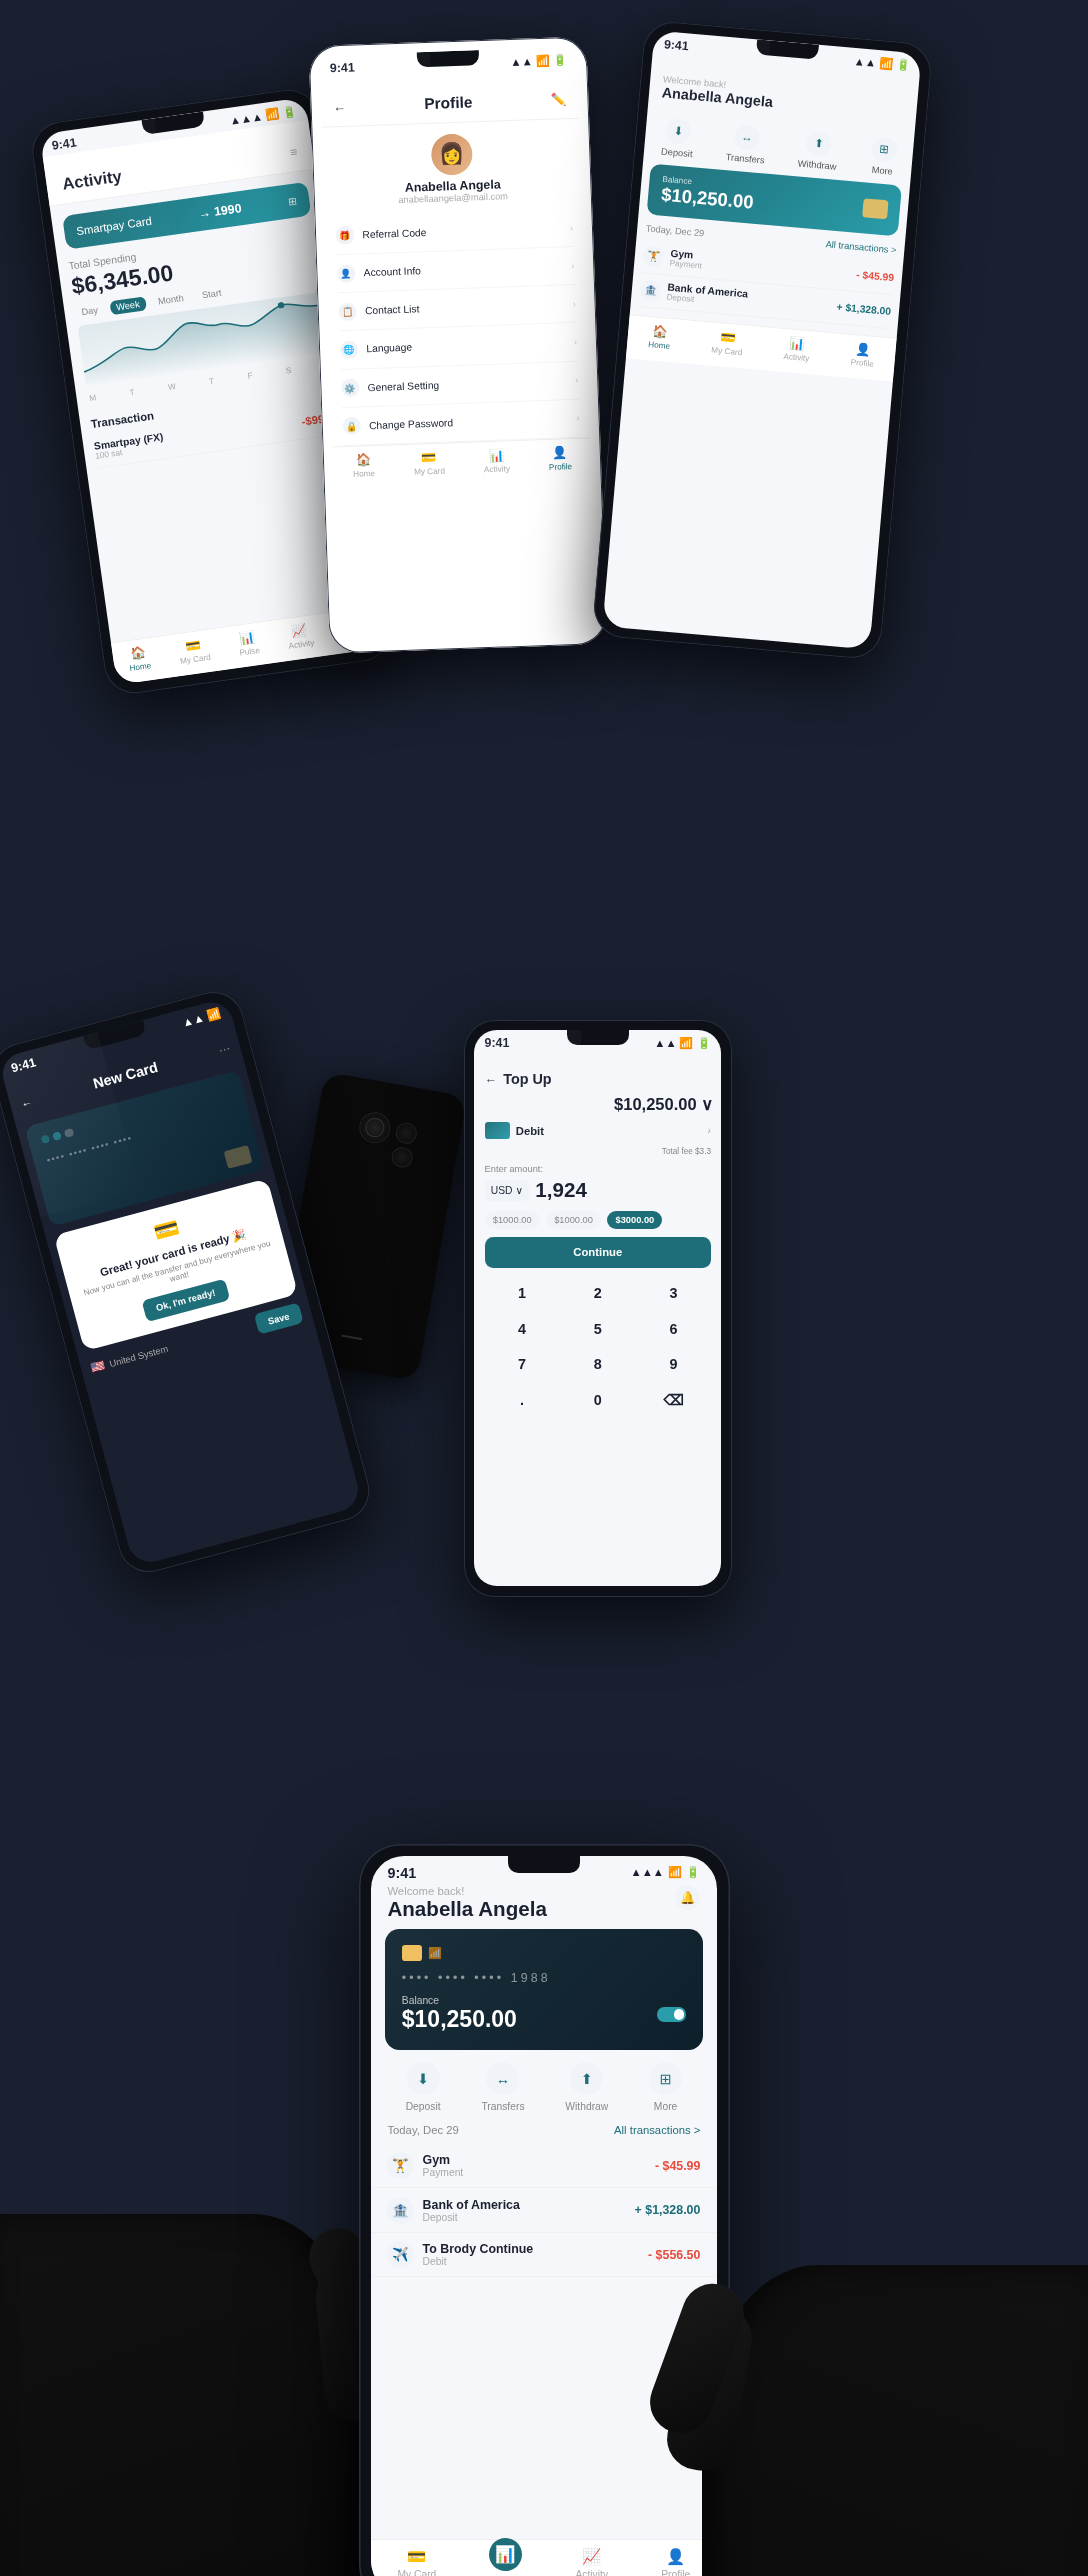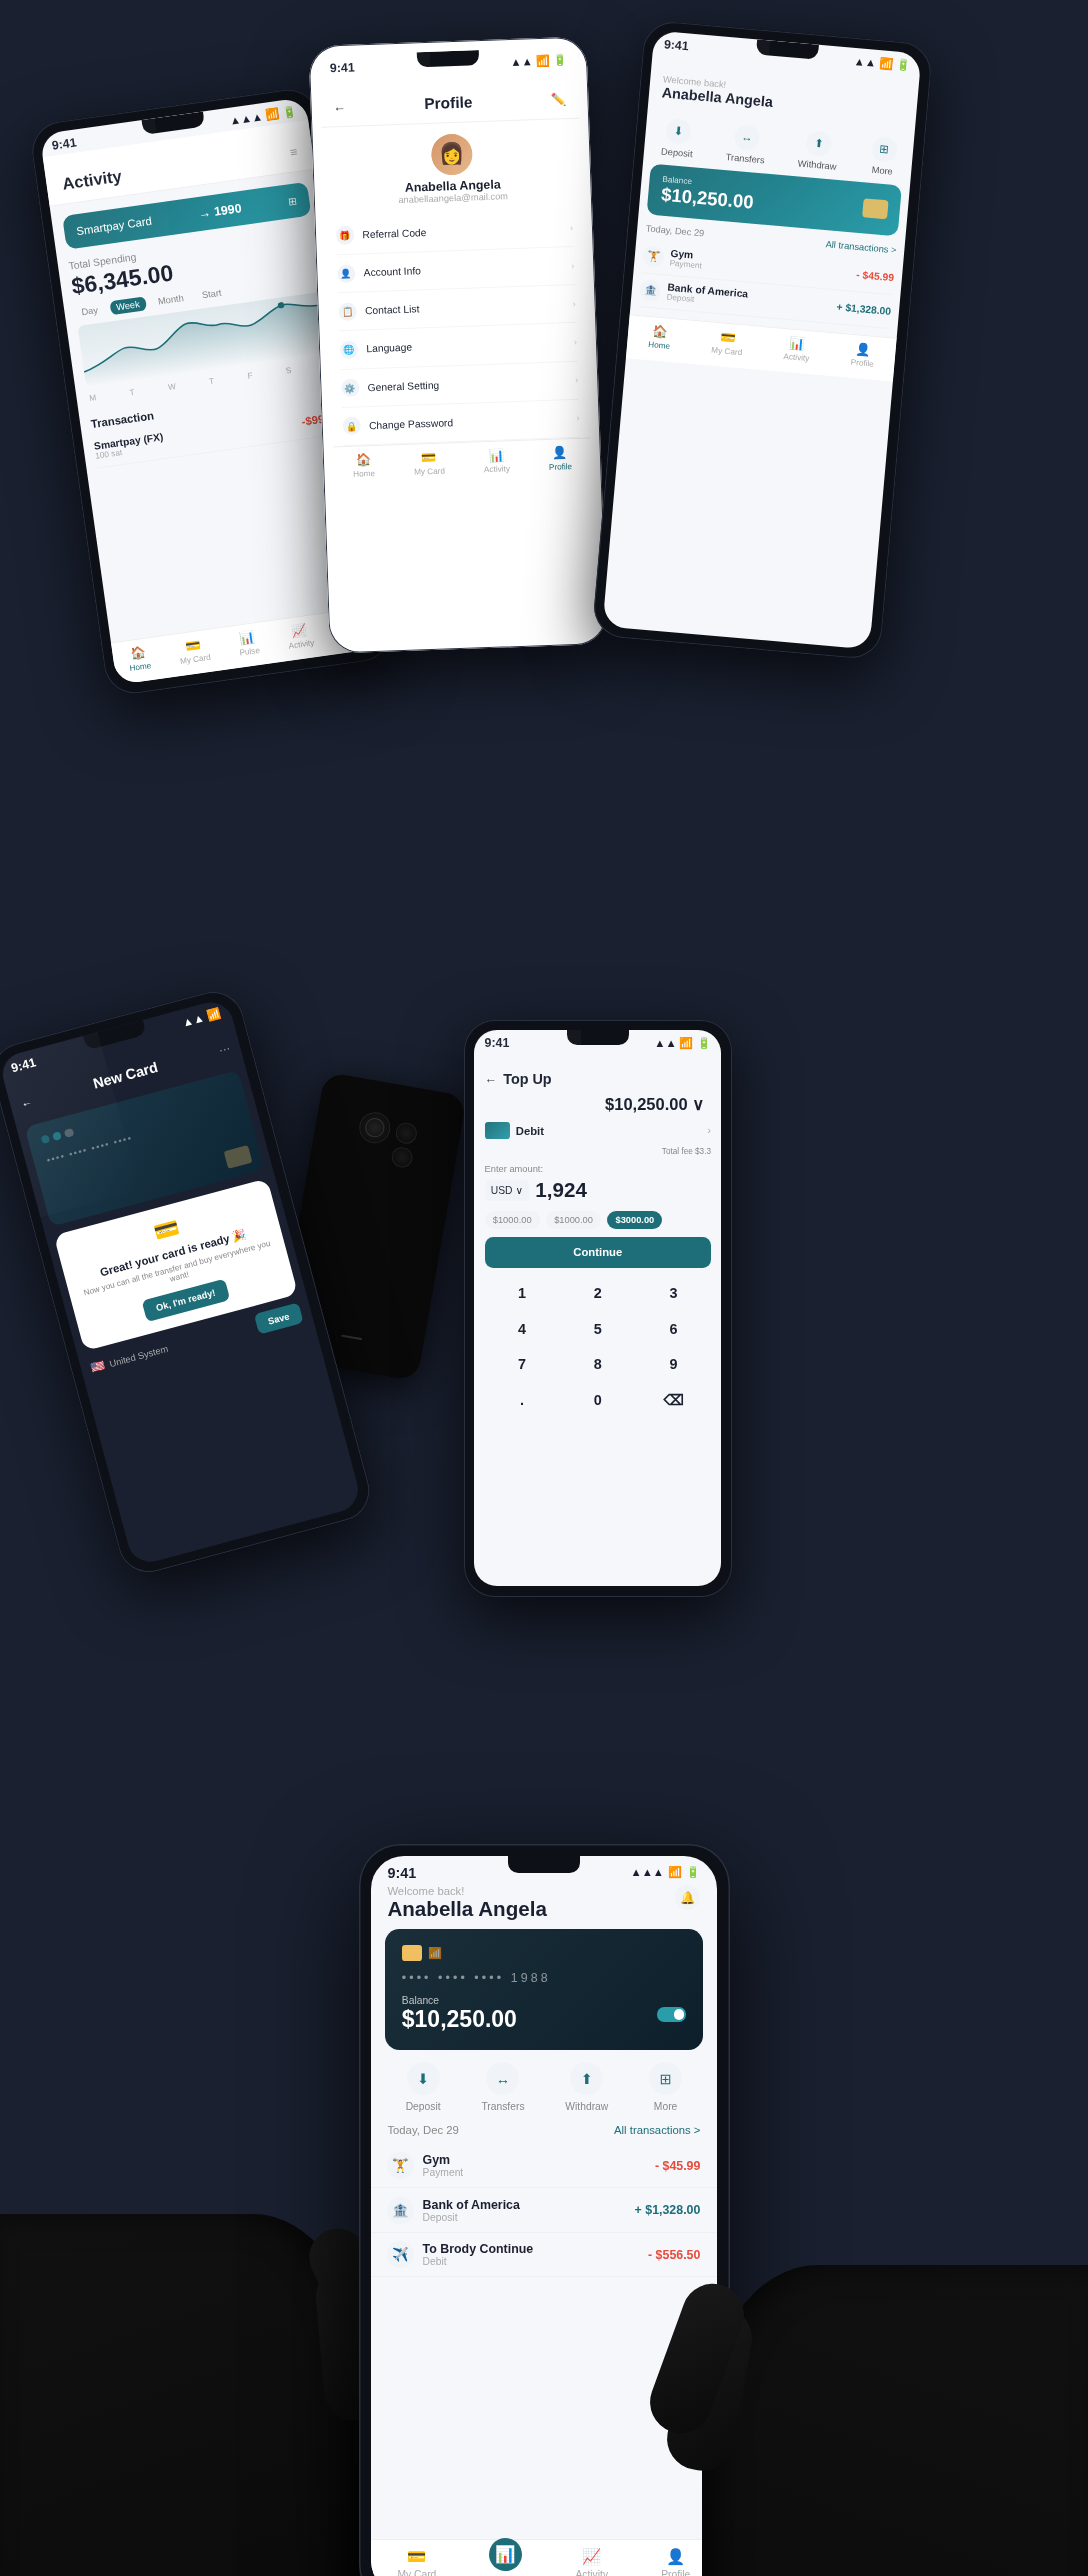--- a/index.html
+++ b/index.html
@@ -310,21 +310,21 @@
       z-index: 3;
     }
     .phone-topup .phone-screen {
       width: 247px;
       height: 556px;
       margin: 10.3px;
     }
     .topup-header { padding: 18.5px 10.3px 8.2px; display: flex; align-items: center; gap: 6.2px; }
     .back-btn { font-size: 12.4px; color: #1a2030; }
     .topup-title { font-size: 14.4px; font-weight: 700; color: #1a2030; }
-    .topup-balance { font-size: 16.5px; font-weight: 700; color: #1a2030; text-align: right; padding: 0 17px; }
+    .topup-balance { font-size: 16.5px; font-weight: 700; color: #1a2030; text-align: right; padding: 0 8px; }
     .debit-row {
       display: flex; align-items: center; gap: 6.2px;
       padding: 8.2px 10.3px;
     }
     .debit-card-icon {
       width: 25px; height: 16.5px; background: linear-gradient(135deg, #1d6e78, #2a9daa);
       border-radius: 3.1px;
     }
     .debit-label { font-size: 11.3px; font-weight: 600; color: #1a2030; flex: 1; }
     .topup-fee { font-size: 8.2px; color: #888; text-align: right; padding: 0 10.3px; }

